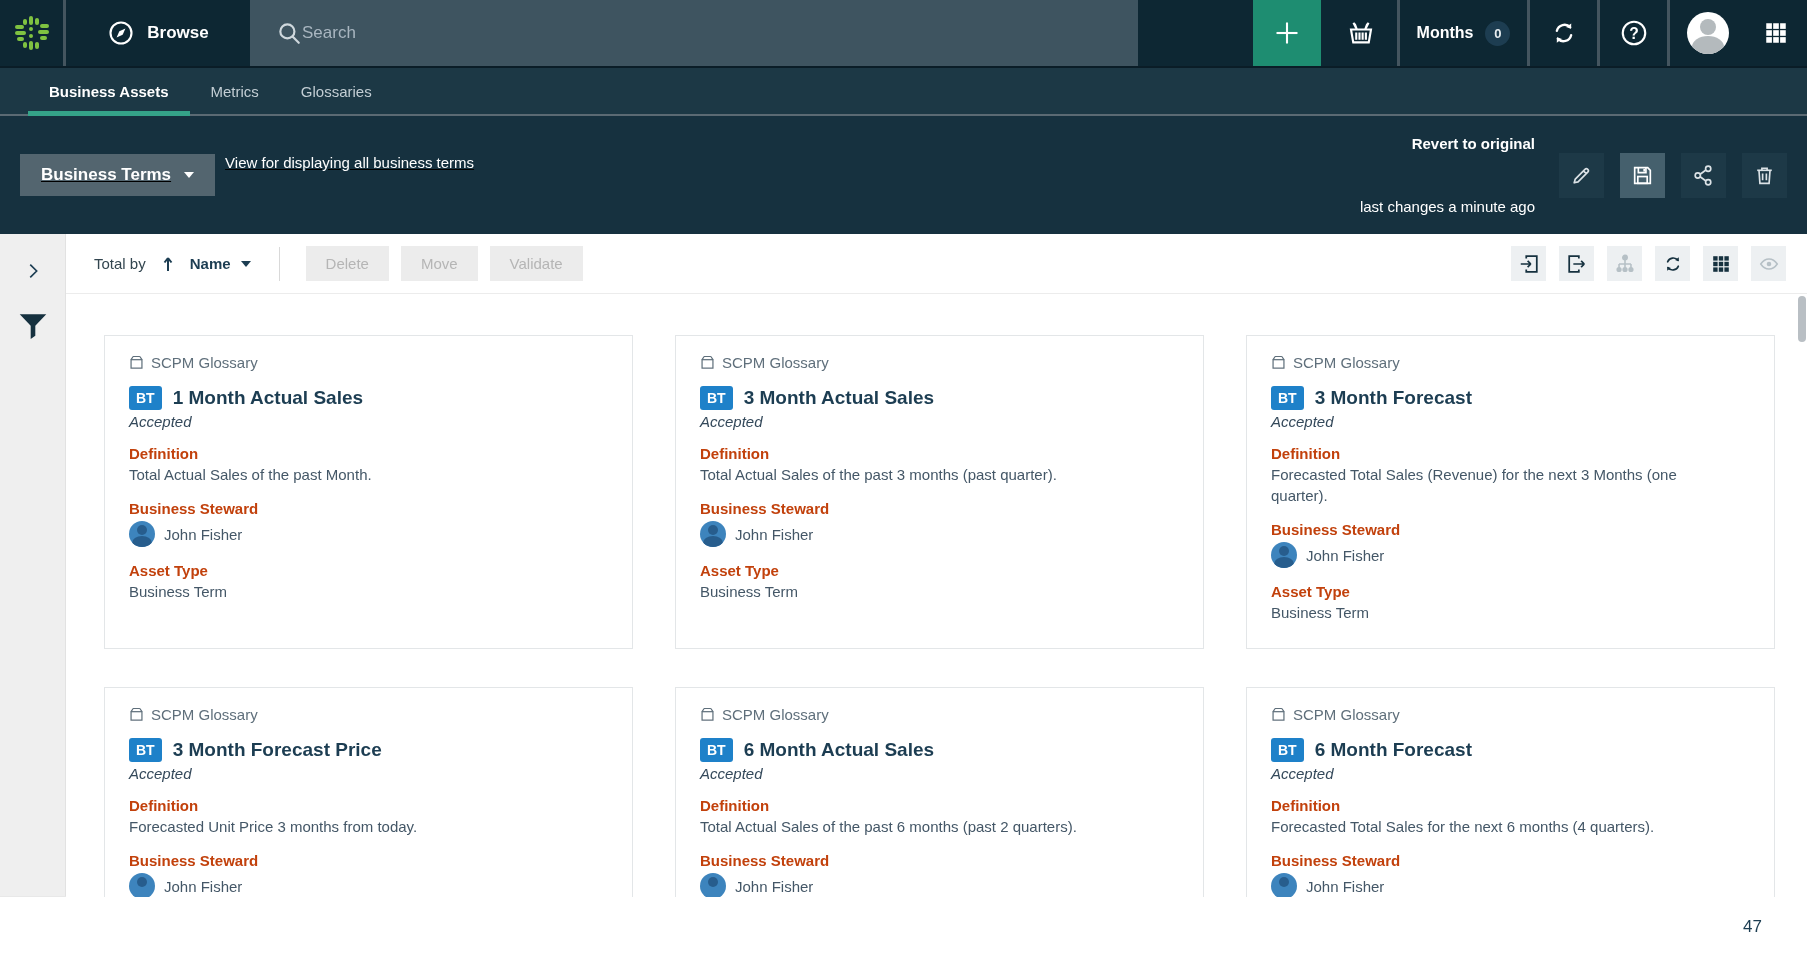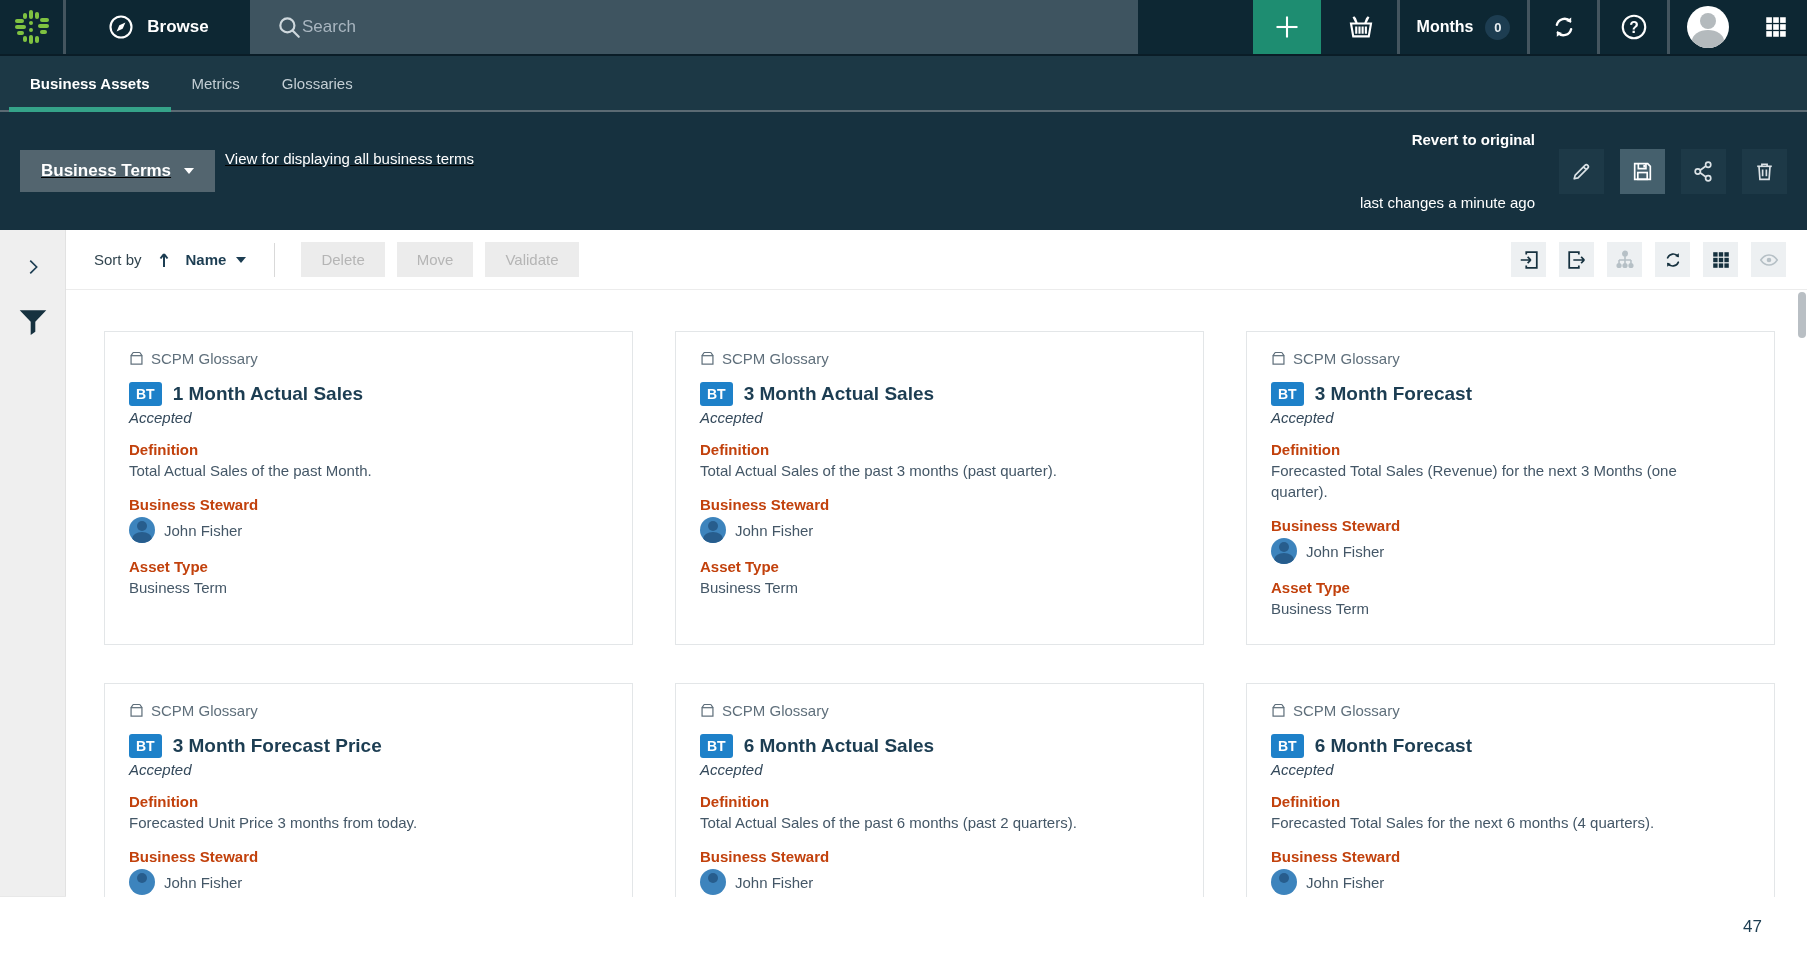--- a/index.html
+++ b/index.html
@@ -2,21 +2,21 @@
 <html><head>
 <meta charset="utf-8">
 <style>
   * { margin:0; padding:0; box-sizing:border-box; }
   html,body { background:#fff; }
   body { font-family:"Liberation Sans", sans-serif; }
   .app { width:1807px; height:956px; position:relative; overflow:hidden; background:#fff;
          display:flex; flex-direction:column; }
 
   
-  .navbar { height:56px; background:#0d2733; display:flex; align-items:stretch; flex:0 0 auto;
+  .navbar { height:68px; background:#0d2733; display:flex; align-items:stretch; flex:0 0 auto;
             border-bottom:2px solid #0a1d27; }
   .nav-cell { display:flex; align-items:center; justify-content:center; }
   .nav-logo { width:66px; border-right:3px solid #44555f; cursor:pointer; }
   .nav-browse { width:184px; gap:12px; color:#fff; font-size:17px; font-weight:700; cursor:pointer; }
   .nav-search { flex:1 1 auto; background:#3e5460; display:flex; align-items:center; 
                 padding-left:26px; margin-right:115px; cursor:text; }
   .nav-search .ph { color:#a9b6c0; font-size:17px; }
   .nav-plus { width:68px; background:#1e8d71; cursor:pointer; }
   .nav-basket { width:76px; cursor:pointer; border-left:3px solid #0d2733; }
   .nav-tasks { width:130px; gap:12px; color:#fff; font-size:16px; font-weight:700; cursor:pointer;
@@ -24,21 +24,21 @@
   .task-badge { background:#1d3d51; color:#e8eef1; font-size:13px; font-weight:700; width:25px; height:25px;
                 border-radius:50%; display:flex; align-items:center; justify-content:center; }
   .nav-sync, .nav-help { width:70px; border-left:3px solid #44555f; cursor:pointer; }
   .nav-avatar { width:78px; border-left:3px solid #44555f; cursor:pointer; }
   .nav-apps { width:62px; cursor:pointer; }
   .avatar-big { width:42px; height:42px; border-radius:50%; background:#fff; position:relative; overflow:hidden; }
   .avatar-big .head { position:absolute; left:13px; top:7px; width:16px; height:16px; border-radius:50%; background:#b4babd; }
   .avatar-big .body { position:absolute; left:5px; top:24px; width:32px; height:22px; border-radius:50% 50% 0 0; background:#b4babd; }
 
   
-  .tabbar { height:56px; background:#1c3845; display:flex; align-items:stretch; padding-left:9px;
+  .tabbar { height:48px; background:#1c3845; display:flex; align-items:stretch; padding-left:28px;
             border-bottom:2px solid #5b6a73; flex:0 0 auto; }
   .tab { display:flex; align-items:center; padding:0 21px; font-size:15px; color:#c3ced4;
          position:relative; cursor:pointer; }
   .tab.active { color:#fff; font-weight:700; }
   .tab.active::after { content:""; position:absolute; left:0; right:0; bottom:-2px; height:5px; background:#35a389; }
 
   
   .pagehead { height:118px; background:#16313f; flex:0 0 auto; display:flex; align-items:center;
               padding:0 20px 0 20px; }
   .ph-left { display:flex; flex-direction:row; gap:10px;text-decoration:underline; }
@@ -288,21 +288,21 @@
         <svg width="30" height="28" viewBox="0 0 26 24">
           <path d="M1.5 1 H24.5 L15 11 V19.5 L11 22.5 V11 Z" fill="#16313f"></path>
         </svg>
       </div>
     </div>
 
     <div class="content">
 
       <div class="toolbar">
         <div class="sortby">
-          <span>Sort by</span>
+          <span>Total by</span>
           <svg width="16" height="18" viewBox="0 0 16 18">
             <path d="M8 16 V4 M8 3 L4.5 7.5 M8 3 L11.5 7.5" fill="none" stroke="#1c3d52" stroke-width="2"></path>
           </svg>
           <span class="sort-field">
             <span>Name</span>
             <span class="caret"></span>
           </span>
         </div>
         <div class="tb-divider"></div>
         <button class="tb-btn" disabled="">Delete</button>

